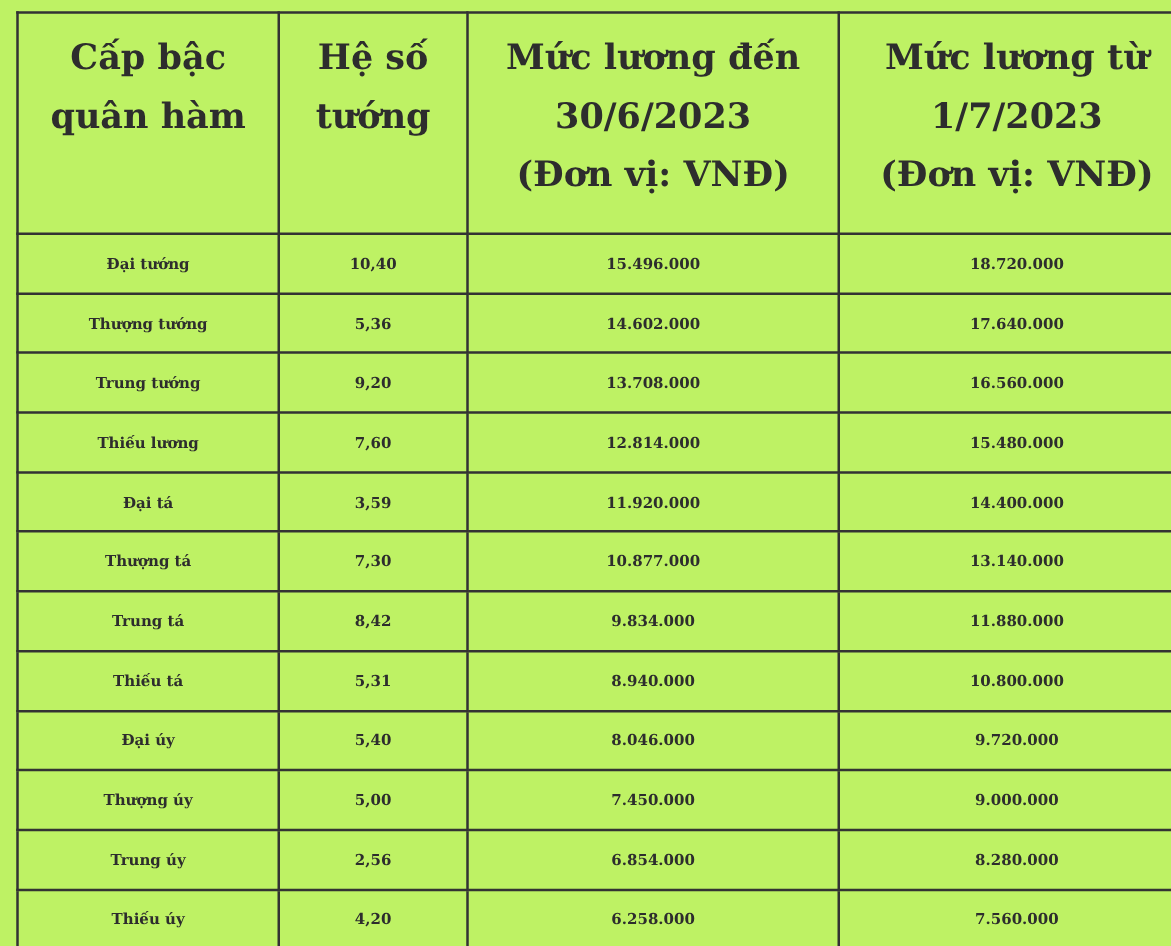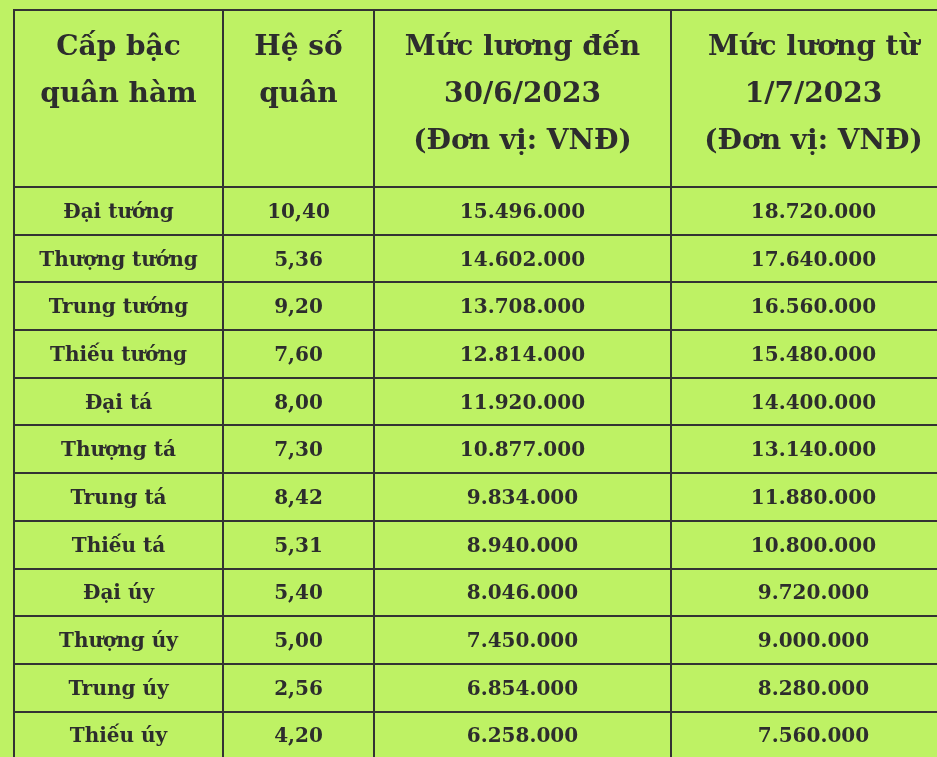--- a/index.html
+++ b/index.html
@@ -39,21 +39,21 @@
   }
   table.salary-table th {
     vertical-align: top;
     font-size: 28px;
     line-height: 47px;
     height: 164px;
     padding-top: 11px;
     font-weight: bold;
   }
   table.salary-table td {
-    font-size: 20px;
+    font-size: 12px;
     height: 45.7px;
     vertical-align: middle;
   }
   col.c-rank   { width: 209px; }
   col.c-coef   { width: 151px; }
   col.c-before { width: 297px; }
   col.c-after  { width: 285px; }
 </style>
 </head>
 <body>
@@ -67,21 +67,21 @@
       <col class="c-after">
     </colgroup>
     <thead>
       <tr>
         <th>
           <div>Cấp bậc</div>
           <div>quân hàm</div>
         </th>
         <th>
           <div>Hệ số</div>
-          <div>quân</div>
+          <div>tướng</div>
         </th>
         <th>
           <div>Mức lương đến</div>
           <div>30/6/2023</div>
           <div>(Đơn vị: VNĐ)</div>
         </th>
         <th>
           <div>Mức lương từ</div>
           <div>1/7/2023</div>
           <div>(Đơn vị: VNĐ)</div>
@@ -101,28 +101,28 @@
         <td>14.602.000</td>
         <td>17.640.000</td>
       </tr>
       <tr>
         <td>Trung tướng</td>
         <td>9,20</td>
         <td>13.708.000</td>
         <td>16.560.000</td>
       </tr>
       <tr>
-        <td>Thiếu tướng</td>
+        <td>Thiếu lương</td>
         <td>7,60</td>
         <td>12.814.000</td>
         <td>15.480.000</td>
       </tr>
       <tr>
         <td>Đại tá</td>
-        <td>8,00</td>
+        <td>3,59</td>
         <td>11.920.000</td>
         <td>14.400.000</td>
       </tr>
       <tr>
         <td>Thượng tá</td>
         <td>7,30</td>
         <td>10.877.000</td>
         <td>13.140.000</td>
       </tr>
       <tr>

